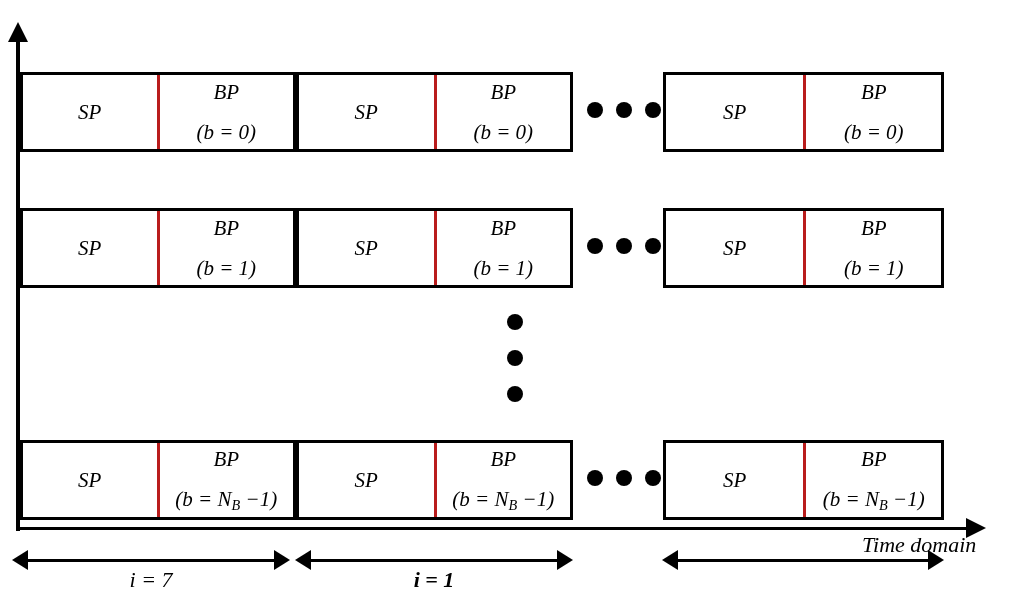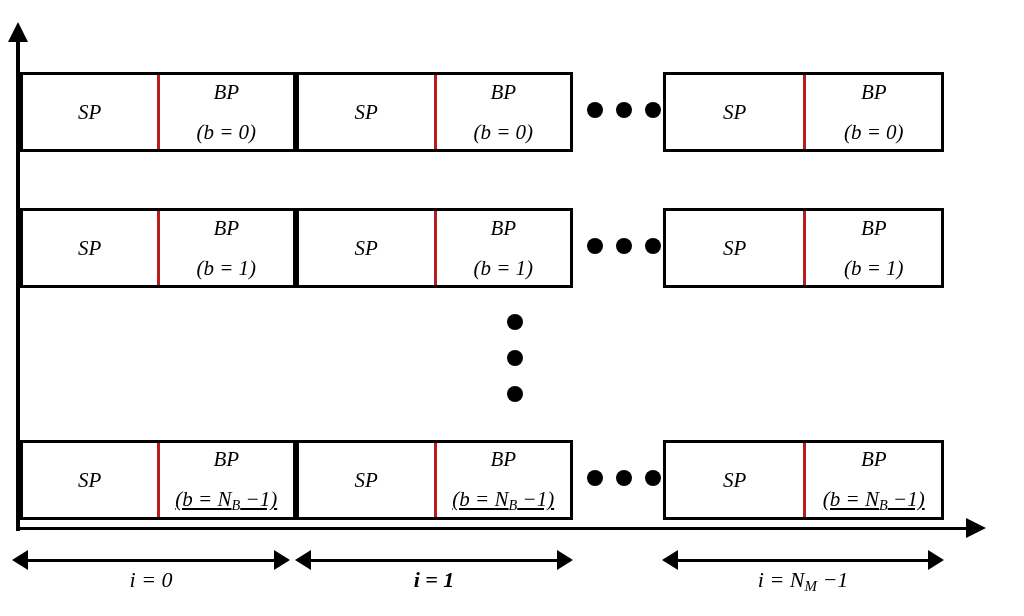--- a/index.html
+++ b/index.html
@@ -139,32 +139,33 @@
     position: absolute;
     top: 17px;
     left: 0;
     width: 100%;
     text-align: center;
     font-style: italic;
     font-size: 22px;
     white-space: nowrap;
   }
   sub { font-size: 0.68em; font-style: italic; vertical-align: -0.28em; }
-  .nowrap { white-space: nowrap; text-decoration: underline; }
+  .nowrap { white-space: nowrap; }
 </style>
 </head>
 <body>
 
 <div id="canvas">
 
   <div class="axis-v-head"></div>
   <div class="axis-v-line"></div>
 
   <div class="axis-h-line"></div>
   <div class="axis-h-head"></div>
+  <div class="axis-label time">Time domain</div>
 
   <div class="row" style="left:0px; top:72px; width:1024px; height:80px;">
     <div class="group" style="left:20px; width:276px;">
       <div class="cell single" style="width:135px;">
         <span class="l1">SP</span>
       </div>
       <div class="cell double" style="width:138px;">
         <span class="l1">BP</span>
         <span class="l2">(b = 0)</span>
       </div>
@@ -267,30 +268,29 @@
         <span class="l1">BP</span>
         <span class="l2 nowrap">(b = N<sub>B</sub> −1)</span>
       </div>
     </div>
   </div>
 
   <div class="range" style="left:12px; top:550px; width:278px;">
     <div class="head-l"></div>
     <div class="bar"></div>
     <div class="head-r"></div>
-    <div class="rlabel">i = 0</div>
+    <div class="rlabel">i = 7</div>
   </div>
 
   <div class="range" style="left:295px; top:550px; width:278px;font-weight:bold;">
     <div class="head-l"></div>
     <div class="bar"></div>
     <div class="head-r"></div>
     <div class="rlabel">i = 1</div>
   </div>
 
   <div class="range" style="left:662px; top:550px; width:282px;">
     <div class="head-l"></div>
     <div class="bar"></div>
     <div class="head-r"></div>
-    <div class="rlabel">i = N<sub>M</sub> −1</div>
   </div>
 
 </div>
 
 </body></html>

